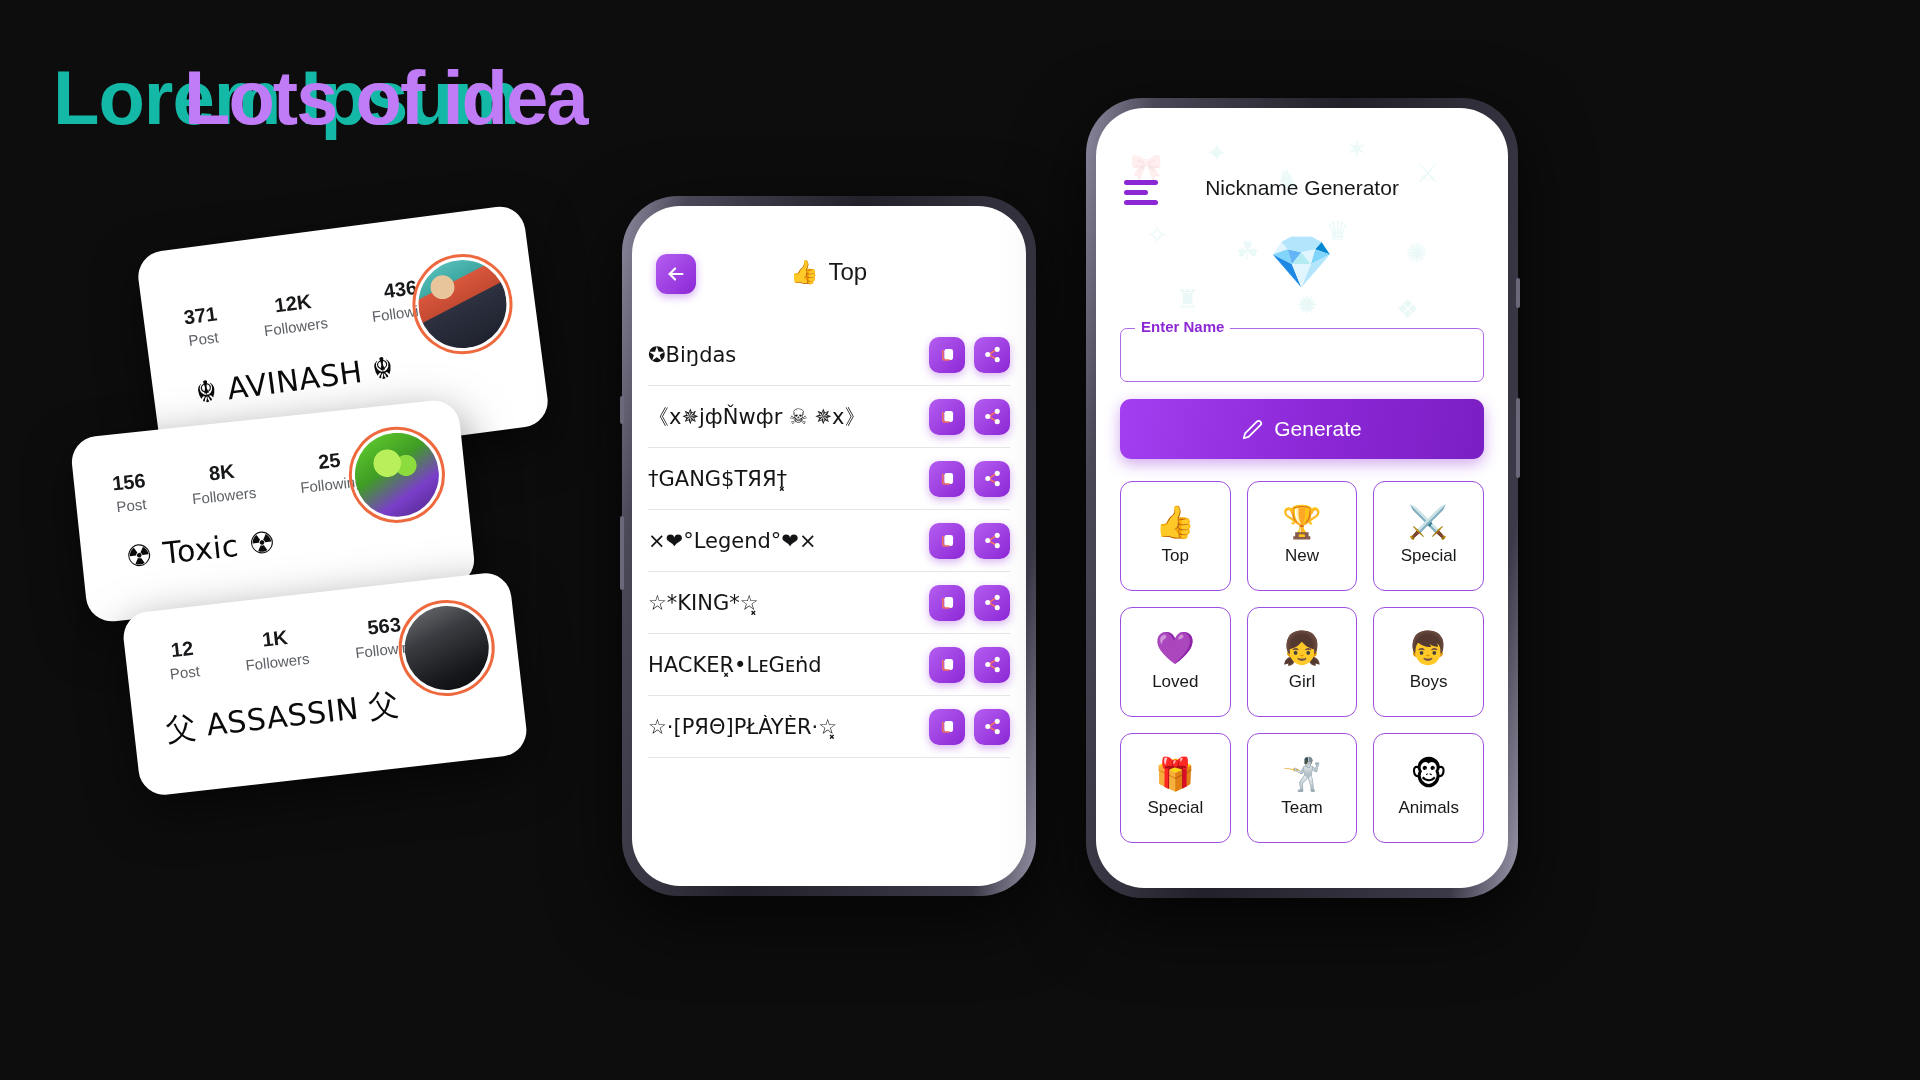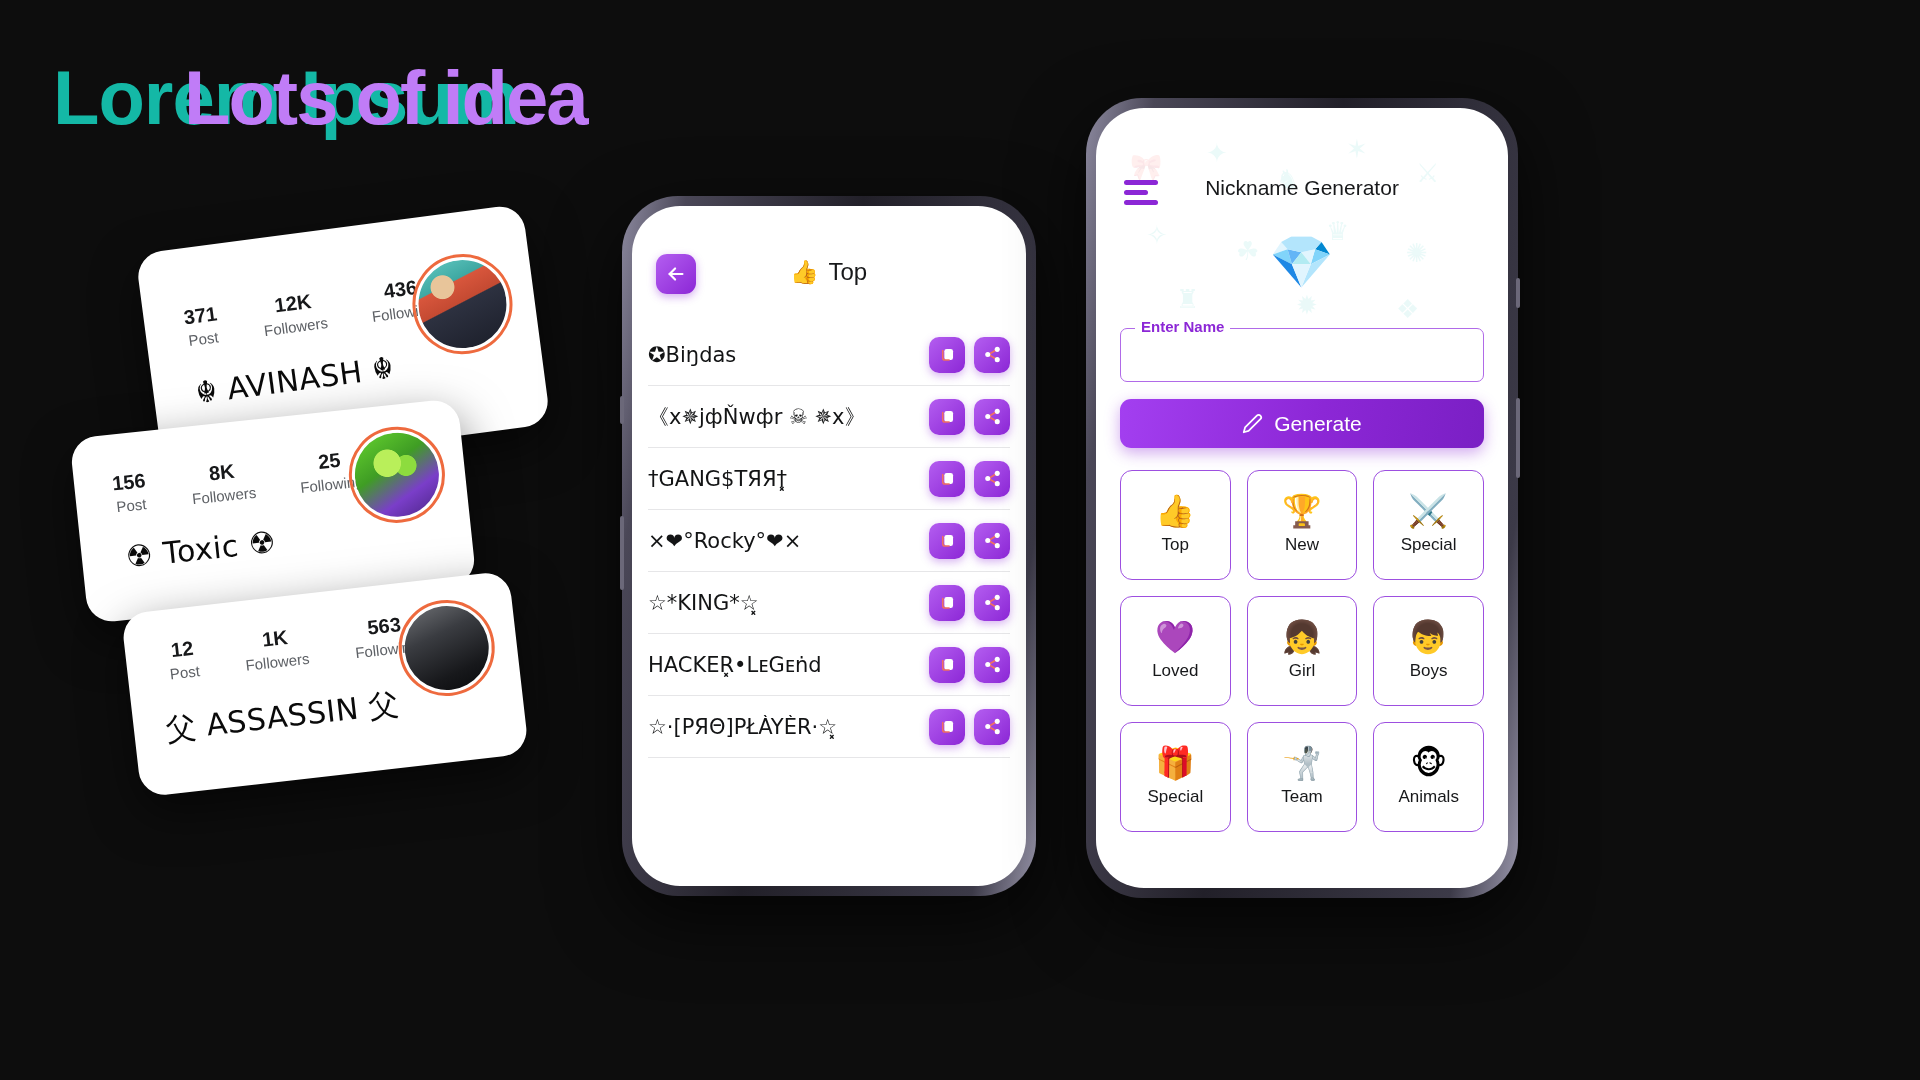--- a/index.html
+++ b/index.html
@@ -125,21 +125,21 @@
   .field .flabel{
     position:absolute;top:-11px;left:14px;background:#fff;padding:0 6px;
     font-size:15px;color:#8c27d6;font-weight:600;
   }
   .field input{
     width:100%;height:100%;border:0;outline:0;background:transparent;
     font-size:17px;padding:0 14px;box-sizing:border-box;color:#17181a;
     font-family:"Liberation Sans",sans-serif;
   }
   .gen-btn{
-    margin:17px 24px 0 24px;height:49px;border-radius:11px;border:0;
+    margin:17px 24px 0 24px;height:60px;border-radius:11px;border:0;
     background:linear-gradient(100deg,#a33ff0 0%,#8c27d6 55%,#7a1fc4 100%);
     color:#fff;font-size:21px;display:flex;align-items:center;justify-content:center;gap:11px;
     box-shadow:0 5px 15px rgba(140,39,214,.4);cursor:pointer;
     font-family:"Liberation Sans",sans-serif;width:calc(100% - 48px);box-sizing:border-box;
   }
   .cat-grid{
     display:grid;grid-template-columns:repeat(3,1fr);gap:16px;
     margin:22px 24px 0 24px;
   }
   .cat-tile{
@@ -301,21 +301,21 @@
                 <line x1="7" y1="12" x2="17" y2="18" stroke="#f0705f" stroke-width="2"></line>
                 <circle cx="18" cy="5.5" r="3.2" fill="#ffffff"></circle>
                 <circle cx="6" cy="12" r="3.2" fill="#ffffff"></circle>
                 <circle cx="18" cy="18.5" r="3.2" fill="#ffffff"></circle>
               </svg>
             </div>
           </div>
         </div>
 
         <div class="nick-row">
-          <div class="nick-text">×❤°Rocky°❤×</div>
+          <div class="nick-text">×❤°Legend°❤×</div>
           <div class="row-actions">
             <div class="act-btn">
               <svg viewBox="0 0 24 24">
                 <rect x="8" y="5" width="11" height="14" rx="3" fill="#ffffff"></rect>
                 <path d="M6 7v9a3 3 0 0 0 3 3h5" fill="none" stroke="#f0705f" stroke-width="2" stroke-linecap="round"></path>
               </svg>
             </div>
             <div class="act-btn">
               <svg viewBox="0 0 24 24">
                 <line x1="7" y1="12" x2="17" y2="6" stroke="#f0705f" stroke-width="2"></line>

